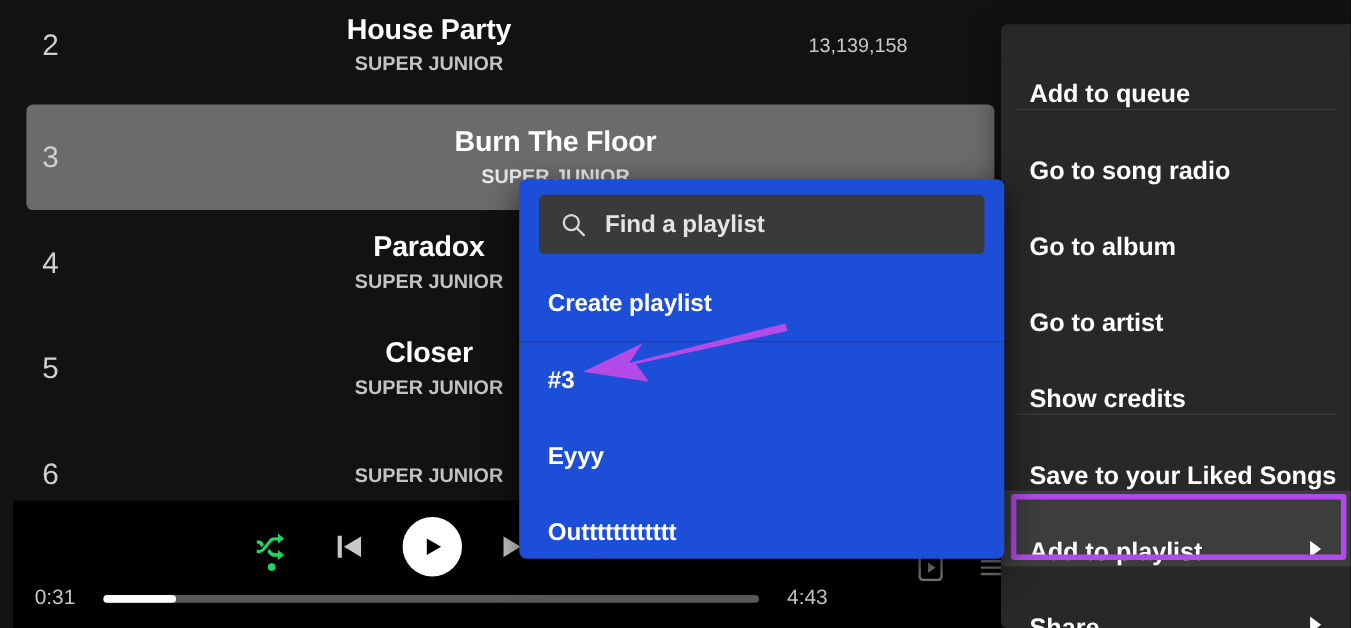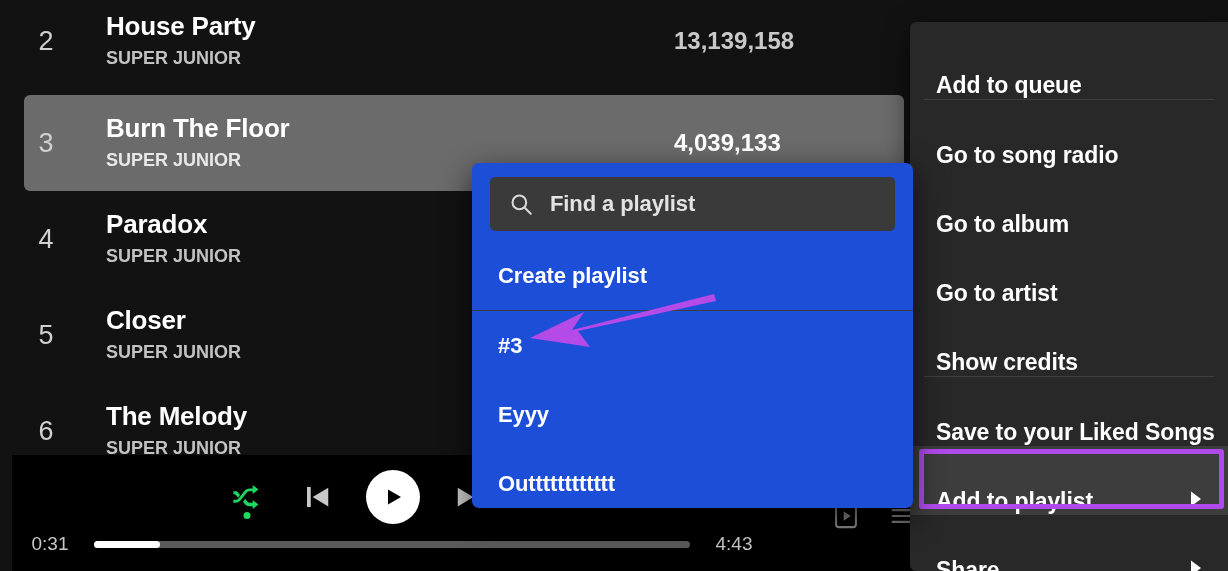--- a/index.html
+++ b/index.html
@@ -28,33 +28,33 @@
     left: 24px; width: 880px; height: 96px;
     display: flex; align-items: center;
     border-radius: 6px;
   }
   .track-row.selected { background: #6b6b6b; }
   .track-index {
     width: 44px; text-align: center;
     color: #d0d0d0; font-size: 27px; font-weight: 400;
     flex: 0 0 auto;
   }
-  .track-meta { margin-left: 38px; flex: 1 1 auto; min-width: 0; }
+  .track-meta { margin-left: 38px; flex: 1 1 auto; min-width: 0; text-align: center; }
   .track-title {
     color: #fff; font-size: 26px; font-weight: 700;
     letter-spacing: -0.2px; line-height: 1.22; white-space: nowrap;
   }
   .track-artist {
     color: #c3c3c3; font-size: 18px; font-weight: 700;
     line-height: 1.35; white-space: nowrap; margin-top: 3px;
   }
   .track-row.selected .track-artist { color: #e8e8e8; }
   .track-plays {
-    color: #c9c9c9; font-size: 24px; font-weight: 700;
-    width: 230px; text-align: left; flex: 0 0 auto;
+    color: #c9c9c9; font-size: 18px; font-weight: 400;
+    width: 230px; text-align: center; flex: 0 0 auto;
     padding-right: 18px;
   }
   .track-row.selected .track-plays { color: #fff; }
 
   
   #player {
     position: absolute; left: 12px; bottom: 0;
     width: 1228px; height: 116px;
     background: #000;
   }
@@ -181,21 +181,20 @@
       </div>
       <div class="track-plays">13,139,158</div>
     </div>
 
     <div class="track-row selected" style="top:95px;">
       <div class="track-index">3</div>
       <div class="track-meta">
         <div class="track-title">Burn The Floor</div>
         <div class="track-artist">SUPER JUNIOR</div>
       </div>
-      <div class="track-plays">4,039,133</div>
     </div>
 
     <div class="track-row" style="top:191px;">
       <div class="track-index">4</div>
       <div class="track-meta">
         <div class="track-title">Paradox</div>
         <div class="track-artist">SUPER JUNIOR</div>
       </div>
       <div class="track-plays"></div>
     </div>
@@ -205,21 +204,20 @@
       <div class="track-meta">
         <div class="track-title">Closer</div>
         <div class="track-artist">SUPER JUNIOR</div>
       </div>
       <div class="track-plays"></div>
     </div>
 
     <div class="track-row" style="top:383px;">
       <div class="track-index">6</div>
       <div class="track-meta">
-        <div class="track-title">The Melody</div>
         <div class="track-artist">SUPER JUNIOR</div>
       </div>
       <div class="track-plays"></div>
     </div>
 
   </div>
 
   <div id="player">
 
     <div id="player-controls">

